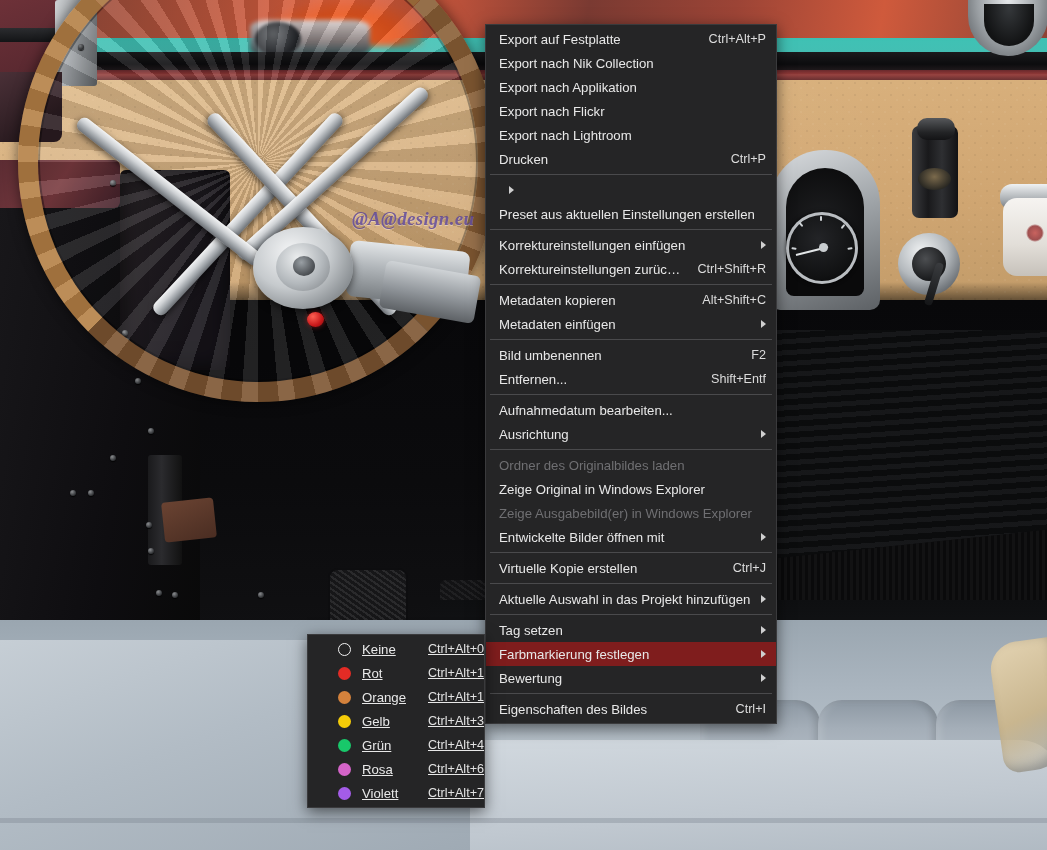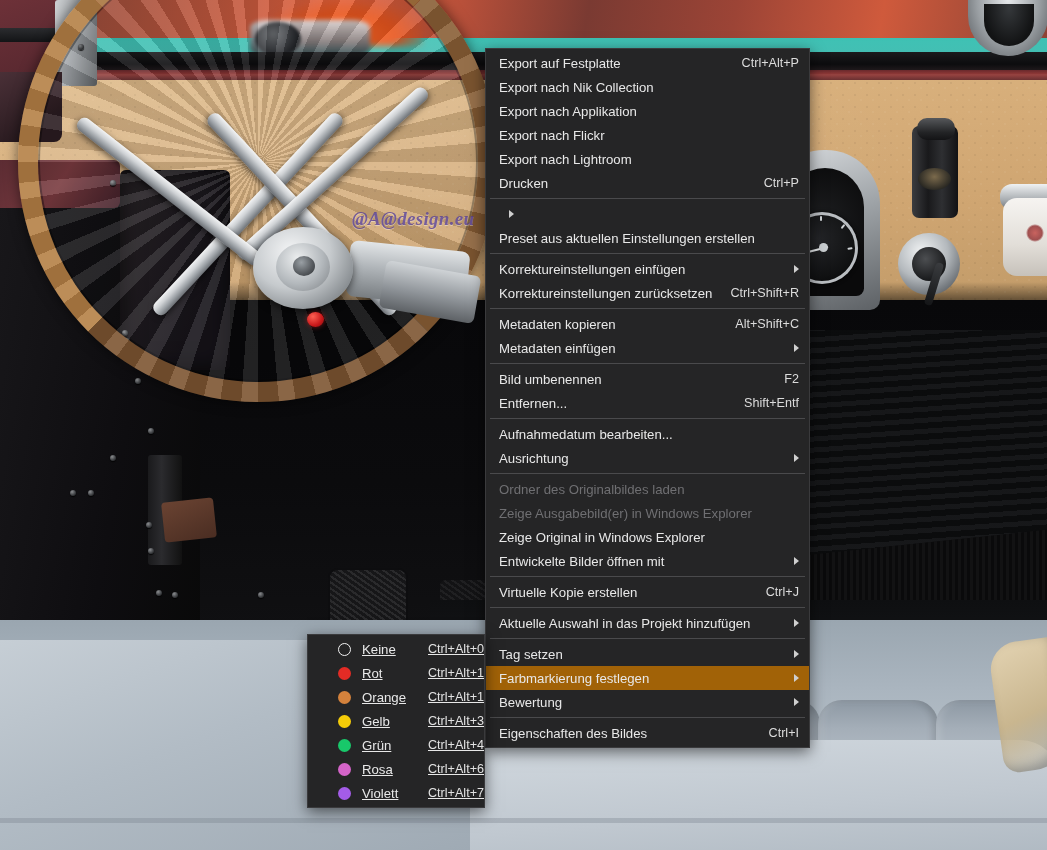--- a/index.html
+++ b/index.html
@@ -387,35 +387,35 @@
 
   
   .menu {
     position: absolute;
     background: #252526;
     border: 1px solid #3a3a3c;
     box-shadow: 0 4px 14px rgba(0,0,0,.55);
     padding: 2px 0;
     user-select: none;
   }
-  #main-menu { left: 485px; top: 24px; width: 325px; margin-top: 24px; }
+  #main-menu { left: 485px; top: 24px; width: 292px; }
   #sub-menu  { left: 307px; top: 634px; width: 178px; }
 
   .mi {
     position: relative;
     display: flex;
     align-items: center;
     height: 24px;
     padding: 0 10px 0 13px;
     font-size: 13.2px;
     color: #e8e8e8;
     white-space: nowrap;
     cursor: default;
   }
-  .mi.sel { background: #a16207; }
+  .mi.sel { background: #7f1d1d; }
   .mi.disabled { color: #6f6f72; }
   .mi .label { flex: 1 1 auto; overflow: hidden; text-overflow: ellipsis; }
   .mi .accel { flex: 0 0 auto; color: #dcdcdc; font-size: 12.6px; padding-left: 14px; }
   .mi .arrow {
     flex: 0 0 auto; margin-left: 10px;
     width: 0; height: 0;
     border-left: 5px solid #cfcfcf;
     border-top: 4px solid transparent;
     border-bottom: 4px solid transparent;
   }
@@ -602,25 +602,25 @@
         <span class="label">Aufnahmedatum bearbeiten...</span>
       </div>
       <div class="mi">
         <span class="label">Ausrichtung</span>
         <span class="arrow"></span>
       </div>
       <div class="sep"></div>
       <div class="mi disabled">
         <span class="label">Ordner des Originalbildes laden</span>
       </div>
+      <div class="mi">
+        <span class="label">Zeige Original in Windows Explorer</span>
+      </div>
       <div class="mi disabled">
         <span class="label">Zeige Ausgabebild(er) in Windows Explorer</span>
-      </div>
-      <div class="mi">
-        <span class="label">Zeige Original in Windows Explorer</span>
       </div>
       <div class="mi">
         <span class="label">Entwickelte Bilder öffnen mit</span>
         <span class="arrow"></span>
       </div>
       <div class="sep"></div>
       <div class="mi">
         <span class="label">Virtuelle Kopie erstellen</span>
         <span class="accel">Ctrl+J</span>
       </div>

